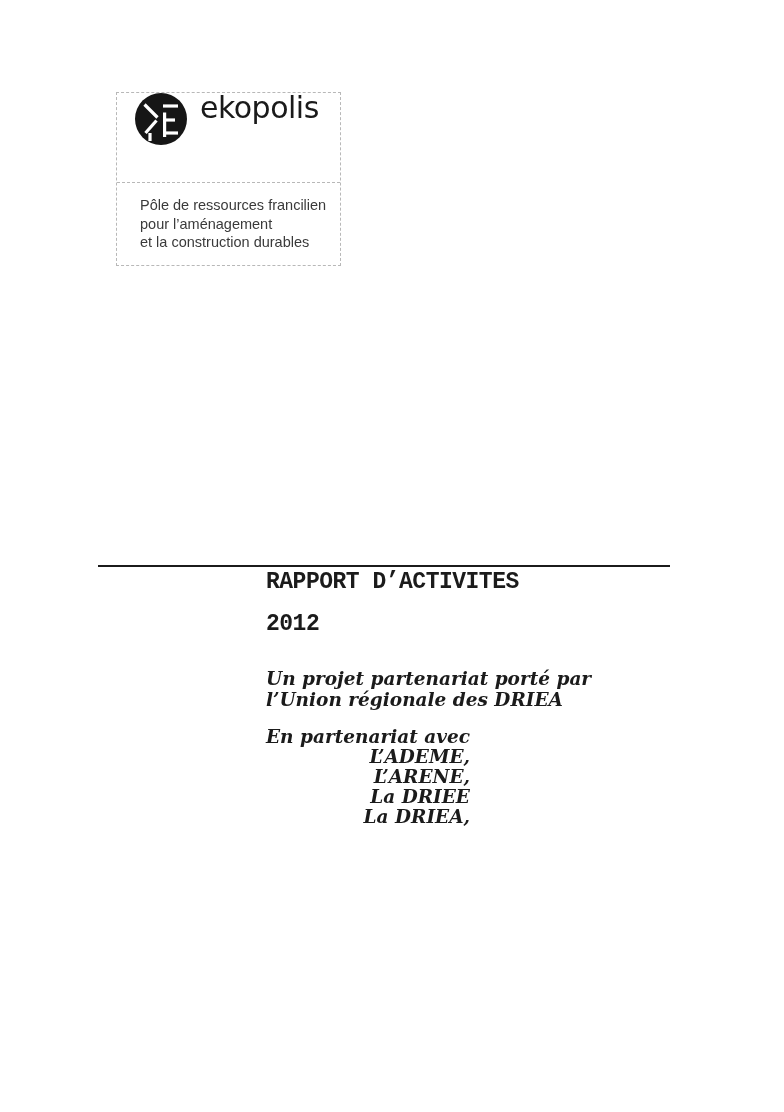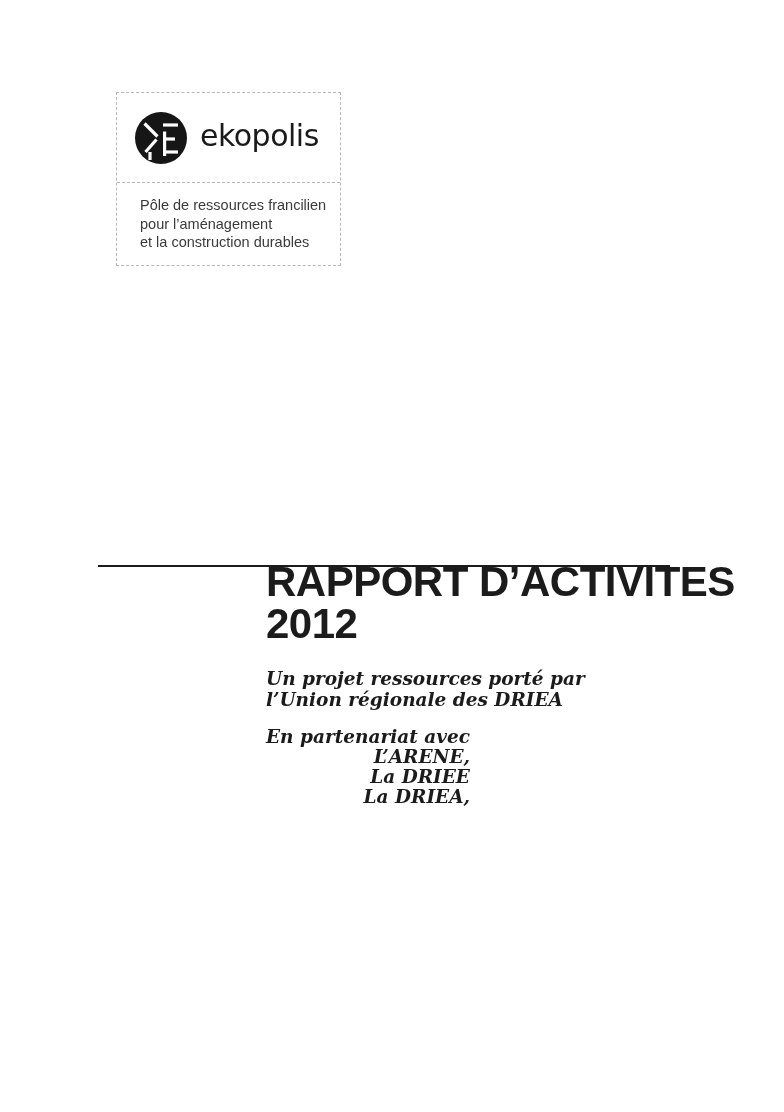--- a/index.html
+++ b/index.html
@@ -19,21 +19,21 @@
     top: 92px;
     width: 225px;
     height: 174px;
     border: 1px dashed #b8b8b8;
     background: #ffffff;
   }
   .logo-top {
     height: 90px;
     border-bottom: 1px dashed #b8b8b8;
     display: flex;
-    align-items: center;
+    align-items: flex-start;
     padding-left: 18px;
   }
   .logo-mark {
     width: 52px;
     height: 52px;
     flex: 0 0 auto;
   }
   .logo-wordmark {
     font-family: "DejaVu Sans", "Liberation Sans", sans-serif;
     font-size: 30px;
@@ -57,23 +57,23 @@
     left: 98px;
     top: 565px;
     width: 572px;
     height: 2px;
     background: #1b1b1b;
   }
   .title-block {
     position: absolute;
     left: 266px;
     top: 561px;
-    font-family: Liberation Sans, sans-serif;
+    font-family: Liberation Mono, monospace;
     font-weight: bold;
-    font-size: 42px;
+    font-size: 23px;
     line-height: 42px;
     letter-spacing: -0.5px;
     color: #1b1b1b;
   }
   .subtitle-block {
     position: absolute;
     left: 266px;
     top: 669px;
     font-family: "DejaVu Serif", "Liberation Serif", serif;
     font-weight: bold;
@@ -122,22 +122,23 @@
 </div>
 
 <div class="rule"></div>
 
 <div class="title-block">
   <div>RAPPORT D’ACTIVITES</div>
   <div>2012</div>
 </div>
 
 <div class="subtitle-block">
-  <div>Un projet ressources porté par</div>
+  <div>Un projet partenariat porté par</div>
   <div>l’Union régionale des DRIEA</div>
 </div>
 
 <div class="partners-block">
   <div>En partenariat avec</div>
+  <div>L’ADEME,</div>
   <div>L’ARENE,</div>
   <div>La DRIEE</div>
   <div>La DRIEA,</div>
 </div>
 
 </body></html>

